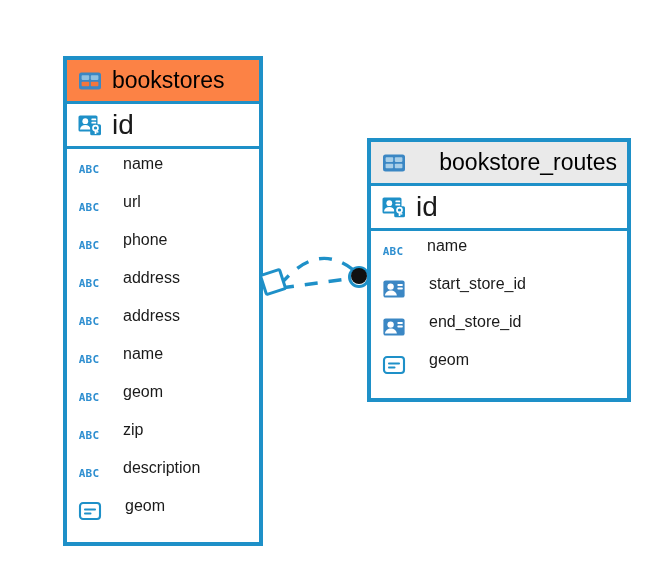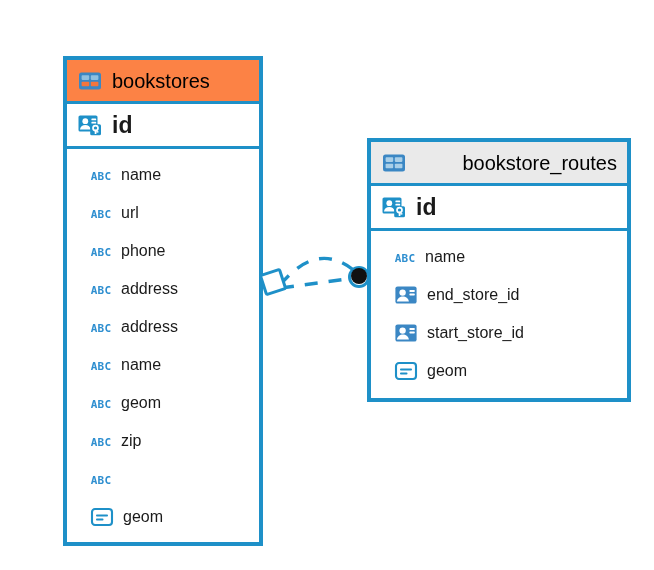--- a/index.html
+++ b/index.html
@@ -38,51 +38,50 @@
     gap: 9px;
     padding: 0 10px;
     height: 44px;
     flex: 0 0 44px;
     border-bottom: 3px solid #1e90c8;
   }
   .entity-header.selected { background: #fc8245; }
   .entity-header.plain    { background: #eaeaea; justify-content: space-between; }
 
   .entity-title {
-    font-size: 20px;
+    font-size: 23px;
     color: #000000;
     line-height: 1;
     white-space: nowrap;
   }
 
   .pk-row {
     box-sizing: border-box;
     display: flex;
     align-items: center;
     gap: 9px;
     padding: 0 10px;
     height: 45px;
     flex: 0 0 45px;
     border-bottom: 3px solid #1e90c8;
   }
   .pk-row .field-label {
-    font-weight: bold;
-    font-size: 23px;
+    font-weight: normal;
+    font-size: 28px;
   }
 
   .fields {
     padding: 7px 0 7px 0;
   }
 
   .field-row {
     box-sizing: border-box;
     display: flex;
-    align-items: center;
-    gap: 8px;
-    padding: 0 22px;
+    gap: 22px;
+    padding: 0 10px;
     height: 38px;
   }
 
   .field-label {
     font-size: 16px;
     color: #1a1a1a;
     line-height: 1;
     white-space: nowrap;
   }
 
@@ -212,20 +211,21 @@
         </span>
         <span class="field-label">zip</span>
       </div>
 
       <div class="field-row">
         <span class="icon small">
           <svg viewBox="0 0 24 24" width="24" height="24" aria-hidden="true">
             <text x="12" y="16.5" text-anchor="middle" font-family="'DejaVu Sans Mono', monospace" font-size="11" font-weight="bold" fill="#2f8fd0" letter-spacing="0.2">ABC</text>
           </svg>
         </span>
+        <span class="field-label">description</span>
       </div>
 
       <div class="field-row">
         <span class="icon">
           <svg viewBox="0 0 26 26" width="26" height="26" aria-hidden="true">
             <rect x="3" y="5" width="20" height="16" rx="3" fill="none" stroke="#1e90c8" stroke-width="2.1"></rect>
             <rect x="7" y="10.6" width="12" height="1.9" rx="0.9" fill="#1e90c8"></rect>
             <rect x="7" y="14.6" width="7.5" height="1.9" rx="0.9" fill="#1e90c8"></rect>
           </svg>
         </span>
@@ -281,34 +281,34 @@
       <div class="field-row">
         <span class="icon">
           <svg viewBox="0 0 26 26" width="26" height="26" aria-hidden="true">
             <rect x="2.4" y="4.4" width="21.2" height="17.2" rx="2.2" fill="#3b87c4"></rect>
             <circle cx="9.6" cy="10.6" r="3.2" fill="#ffffff"></circle>
             <path d="M3.9 19.4c0.6-3.5 3.1-5 6-5s5.4 1.5 6 5z" fill="#ffffff"></path>
             <rect x="16.4" y="8.0" width="5.4" height="1.9" rx="0.7" fill="#ffffff"></rect>
             <rect x="16.4" y="11.6" width="5.4" height="1.9" rx="0.7" fill="#ffffff"></rect>
           </svg>
         </span>
-        <span class="field-label">end_store_id</span>
+        <span class="field-label">start_store_id</span>
       </div>
 
       <div class="field-row">
         <span class="icon">
           <svg viewBox="0 0 26 26" width="26" height="26" aria-hidden="true">
             <rect x="2.4" y="4.4" width="21.2" height="17.2" rx="2.2" fill="#3b87c4"></rect>
             <circle cx="9.6" cy="10.6" r="3.2" fill="#ffffff"></circle>
             <path d="M3.9 19.4c0.6-3.5 3.1-5 6-5s5.4 1.5 6 5z" fill="#ffffff"></path>
             <rect x="16.4" y="8.0" width="5.4" height="1.9" rx="0.7" fill="#ffffff"></rect>
             <rect x="16.4" y="11.6" width="5.4" height="1.9" rx="0.7" fill="#ffffff"></rect>
           </svg>
         </span>
-        <span class="field-label">start_store_id</span>
+        <span class="field-label">end_store_id</span>
       </div>
 
       <div class="field-row">
         <span class="icon">
           <svg viewBox="0 0 26 26" width="26" height="26" aria-hidden="true">
             <rect x="3" y="5" width="20" height="16" rx="3" fill="none" stroke="#1e90c8" stroke-width="2.1"></rect>
             <rect x="7" y="10.6" width="12" height="1.9" rx="0.9" fill="#1e90c8"></rect>
             <rect x="7" y="14.6" width="7.5" height="1.9" rx="0.9" fill="#1e90c8"></rect>
           </svg>
         </span>

